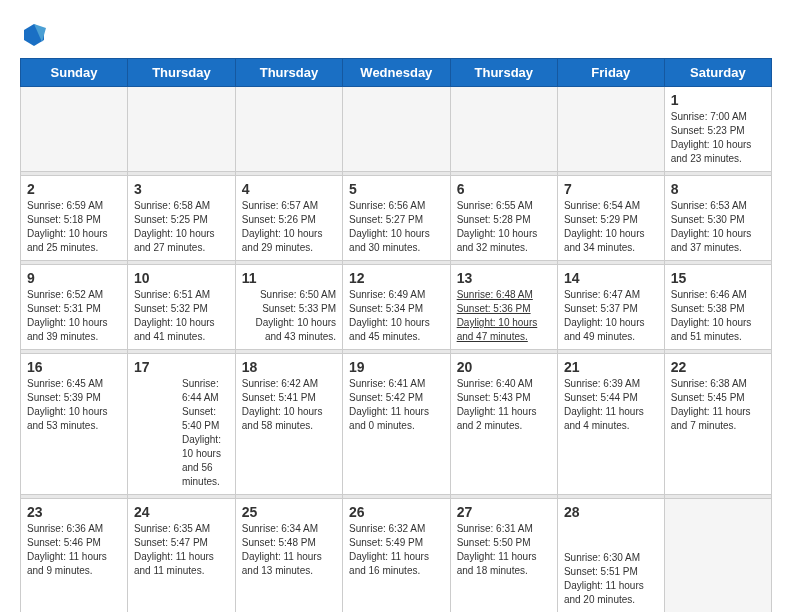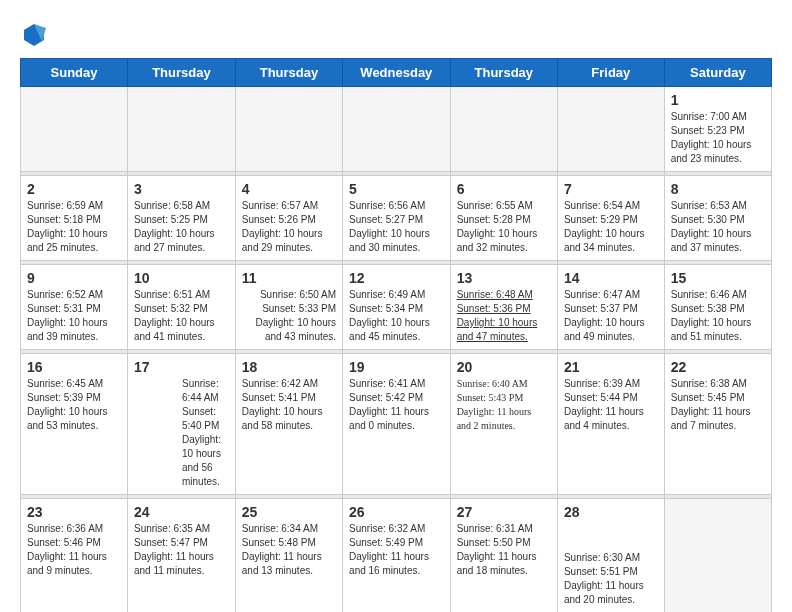--- a/index.html
+++ b/index.html
@@ -294,21 +294,21 @@
         </td>
         <td>
           <span class="day-number">19</span>
           <div class="day-info" style="white-space: pre-line;">Sunrise: 6:41 AM
 Sunset: 5:42 PM
 Daylight: 11 hours
 and 0 minutes.</div>
         </td>
         <td>
           <span class="day-number">20</span>
-          <div class="day-info" style="white-space: pre-line; font-family: Liberation Serif, serif;">Sunrise: 6:40 AM
+          <div class="day-info" style="white-space: pre-line;">Sunrise: 6:40 AM
 Sunset: 5:43 PM
 Daylight: 11 hours
 and 2 minutes.</div>
         </td>
         <td>
           <span class="day-number">21</span>
           <div class="day-info" style="white-space: pre-line;">Sunrise: 6:39 AM
 Sunset: 5:44 PM
 Daylight: 11 hours
 and 4 minutes.</div>

